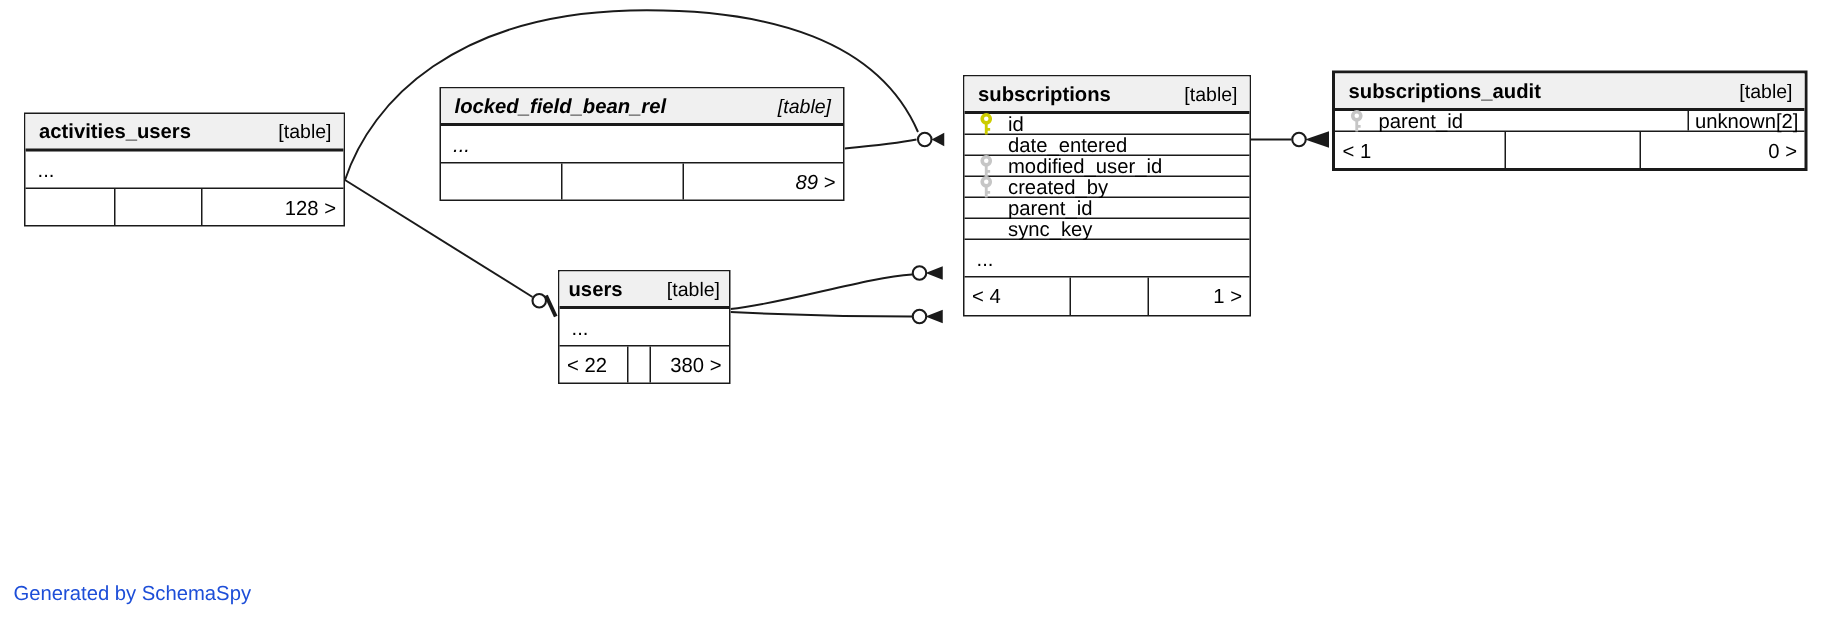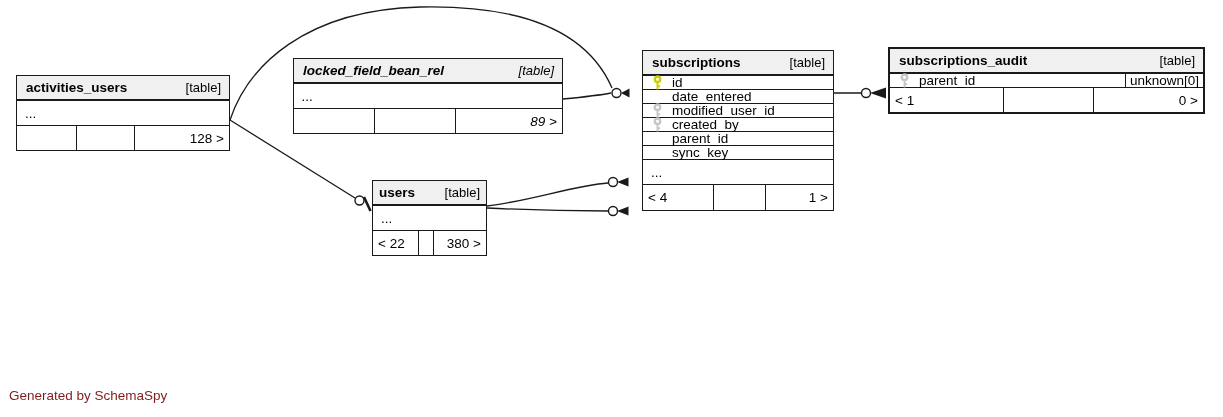--- a/index.html
+++ b/index.html
@@ -98,21 +98,21 @@
   .key-icon { display: block; }
   .key-icon .kstroke { fill: none; stroke-linecap: butt; }
   .key-icon.pk .kstroke { stroke: var(--primary-key); }
   .key-icon.fk .kstroke { stroke: var(--foreign-key); }
 
   .note {
     position: absolute;
     left: 9px;
     top: 388px;
     font-size: 13.5px;
-    color: #7f1d1d;
+    color: #1d4ed8;
   }
 </style>
 </head>
 <body>
 
 <div class="canvas">
 
   <svg class="edges" viewBox="0 0 1223 417" aria-hidden="true">
 
     <path class="link" d="M 230 120 C 248 66, 305 10, 420 7 C 515 5, 586 28, 612 88"></path>
@@ -250,21 +250,21 @@
       <span class="ttype">[table]</span>
     </div>
     <div class="row">
       <span class="keycell">
         <svg class="key-icon fk" width="11" height="16" viewBox="0 0 11 16">
           <circle class="kstroke" cx="5.5" cy="4.2" r="2.7" stroke-width="2.4"></circle>
           <path class="kstroke" d="M5.5 6.9 V14.6 M5.5 11.2 h2.6" stroke-width="1.9"></path>
         </svg>
       </span>
       <span class="colname">parent_id</span>
-      <span class="dtype">unknown[0]</span>
+      <span class="dtype">unknown[2]</span>
     </div>
     <div class="tbl-footer">
       <div class="fcell" style="width:36%;">&lt; 1</div>
       <div class="fcell" style="width:29%;"></div>
       <div class="fcell out" style="width:35%;">0 &gt;</div>
     </div>
   </div>
 
   <div class="note">Generated by SchemaSpy</div>
 

